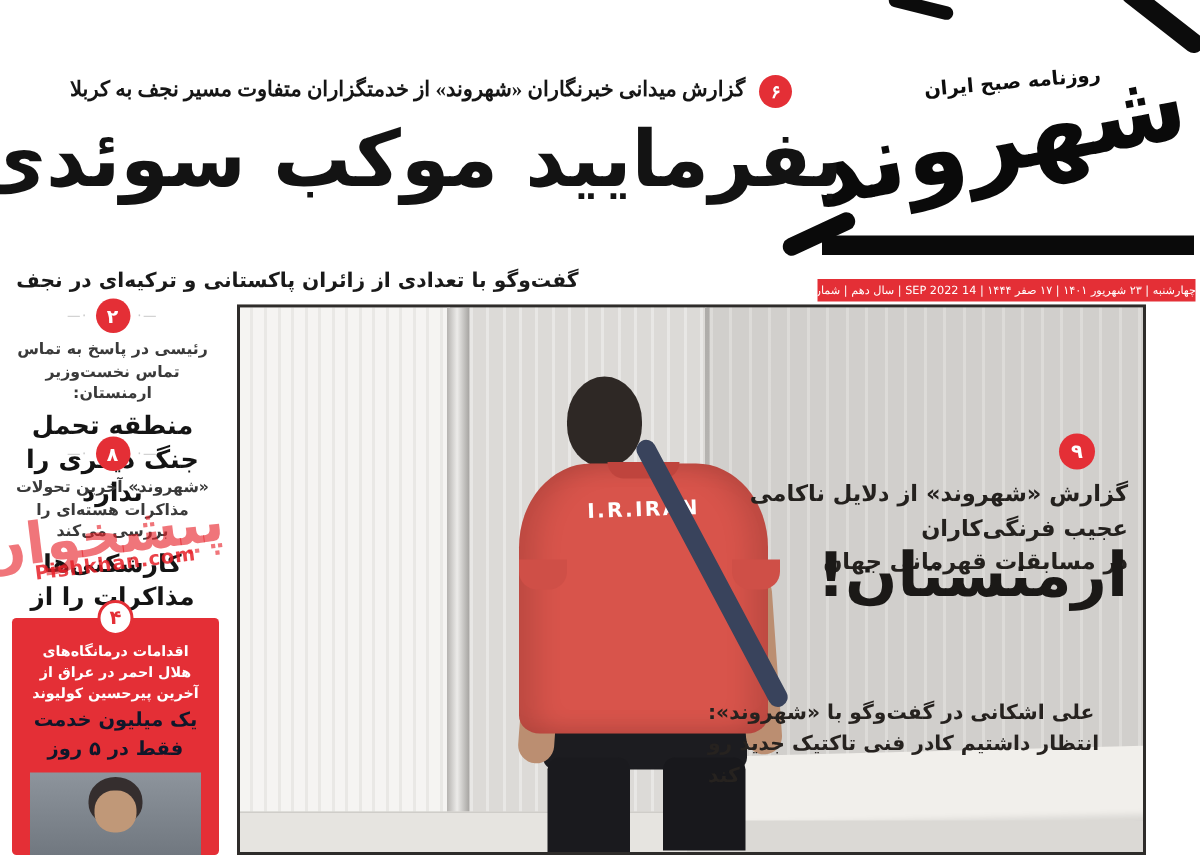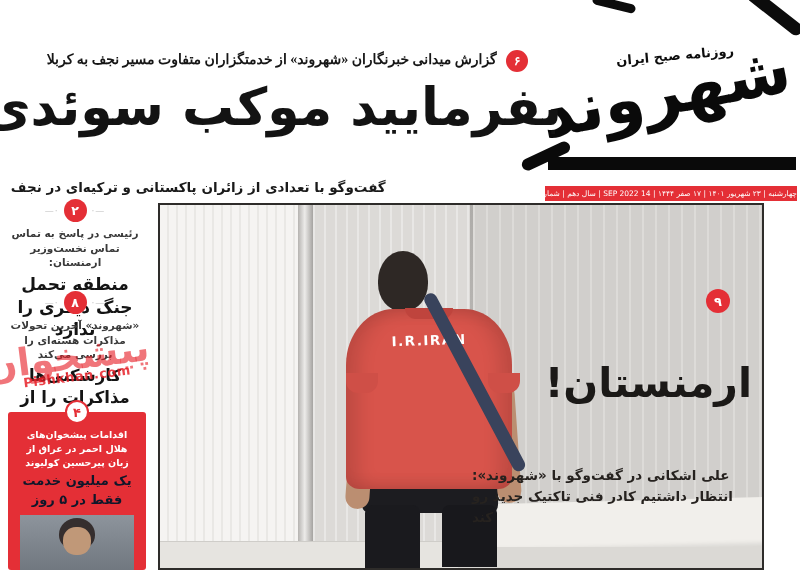--- a/index.html
+++ b/index.html
@@ -161,21 +161,21 @@
     <div class="side-lede">«شهروند» آخرین تحولات مذاکرات هسته‌ای را بررسی می‌کند</div>
     <div class="side-head">کارشکنی‌ها مذاکرات را از مسیر خود خارج کرد</div>
     <div class="watermark">
       <div class="wm-word">پیشخوان</div>
       <div class="wm-url">Pishkhan.com</div>
     </div>
   </div>
 
   <div class="red-box">
     <div class="badge4">۴</div>
-    <div class="red-lede">اقدامات پیشخوان‌های هلال احمر در عراق از زبان پیرحسین کولیوند</div>
+    <div class="red-lede">اقدامات درمانگاه‌های هلال احمر در عراق از آخرین پیرحسین کولیوند</div>
     <div class="red-head">یک میلیون خدمت فقط در ۵ روز</div>
     <div class="portrait">
       <div class="p-hair"></div>
       <div class="p-face"></div>
 
     </div>
   </div>
 
   <div class="photo">
     <div class="wall-left"></div>
@@ -197,20 +197,24 @@
     <div class="a-arm-r"></div>
     <div class="a-watch"></div>
     <div class="a-torso"></div>
     <div class="a-sleeve-l"></div>
     <div class="a-sleeve-r"></div>
     <div class="a-collar"></div>
     <div class="shirt-label">I.R.IRAN</div>
     <div class="a-strap"></div>
 
     <div class="photo-badge">۹</div>
+    <div class="photo-kicker">
+      <div>گزارش «شهروند» از دلایل ناکامی عجیب فرنگی‌کاران</div>
+      <div>در مسابقات قهرمانی جهان</div>
+    </div>
     <div class="photo-headline">
       <div>ارمنستان!</div>
     </div>
     <div class="photo-quote">
       <div>علی اشکانی در گفت‌وگو با «شهروند»:</div>
       <div>انتظار داشتیم کادر فنی تاکتیک جدید رو کند</div>
     </div>
   </div>
 
 </div>

